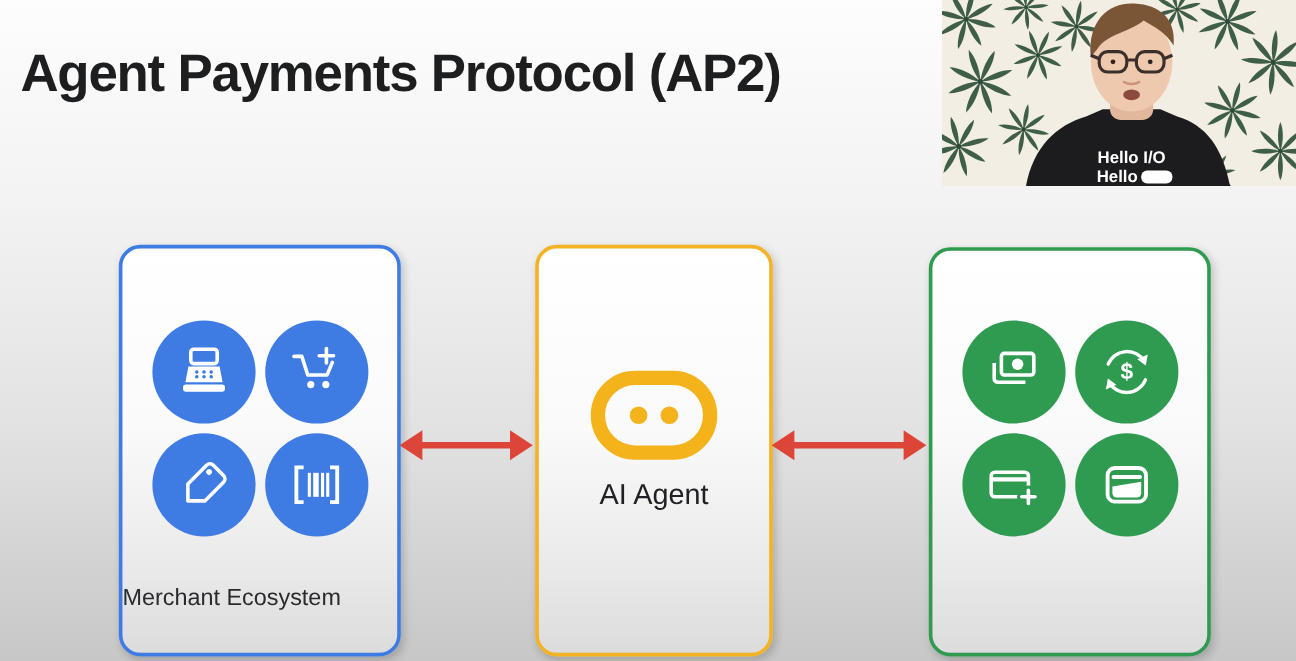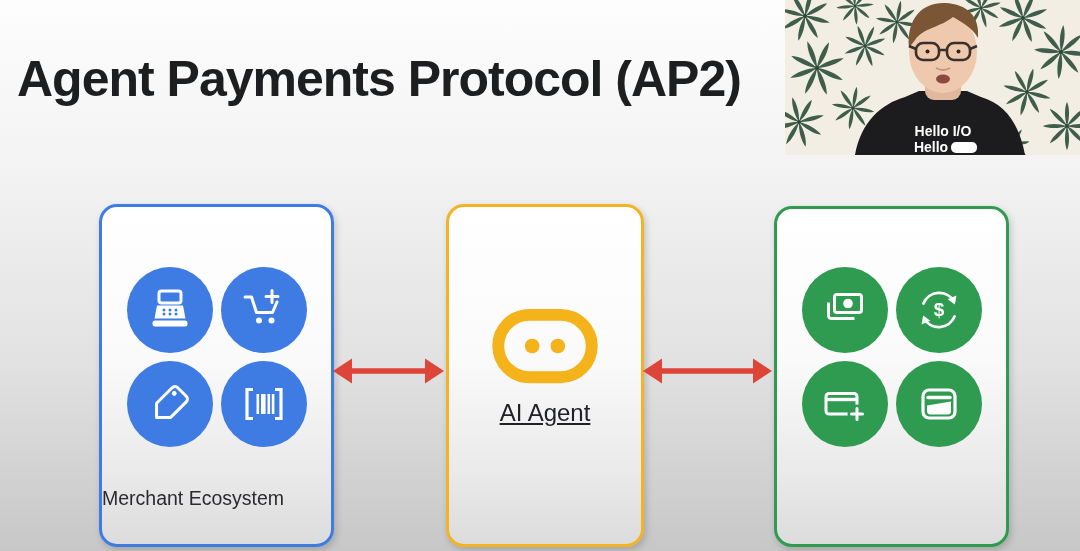--- a/index.html
+++ b/index.html
@@ -2,21 +2,21 @@
 <html><head>
 <meta charset="utf-8">
 <style>
   html,body{margin:0;padding:0;}
   .stage{
     position:relative;width:1080px;height:551px;overflow:hidden;
     background:linear-gradient(180deg,#fdfdfd 0%,#f3f3f3 30%,#e2e2e2 65%,#c7c7c7 100%);
     font-family:"Liberation Sans",sans-serif;color:#1d1e20;
   }
   .title{
-    position:absolute;left:17px;top:50px;font-size:50px;font-weight:700;
+    position:absolute;left:17px;top:37px;font-size:44px;font-weight:700;
     letter-spacing:-1px;color:#1d1e20;white-space:nowrap;
   }
   .subtitle{
     position:absolute;left:18px;top:97px;font-size:27px;font-weight:600;
     letter-spacing:-0.3px;color:#1b1c1e;white-space:nowrap;
   }
   .webcam{
     position:absolute;left:785px;top:0;width:295px;height:155px;
     background:#f3eee3;overflow:hidden;
   }
@@ -40,21 +40,21 @@
   }
   .circle-blue{background:#3E7CE4;}
   .circle-green{background:#2F9B51;}
   .box-label{
     position:absolute;bottom:34px;left:0;width:100%;text-align:left;
     font-size:19.5px;color:#2a2b2e;
   }
   .robot-wrap{position:absolute;left:50%;top:99px;transform:translateX(-50%);}
   .agent-label{
     position:absolute;top:192px;left:0;width:100%;text-align:center;
-    font-size:24px;color:#202124;text-decoration:underline;
+    font-size:24px;color:#202124;
   }
   .arrow{position:absolute;top:351px;height:40px;}
   .arrow-left{left:331px;width:115px;}
   .arrow-right{left:641px;width:133px;}
 </style>
 </head>
 <body>
 
 <div class="stage">
 

